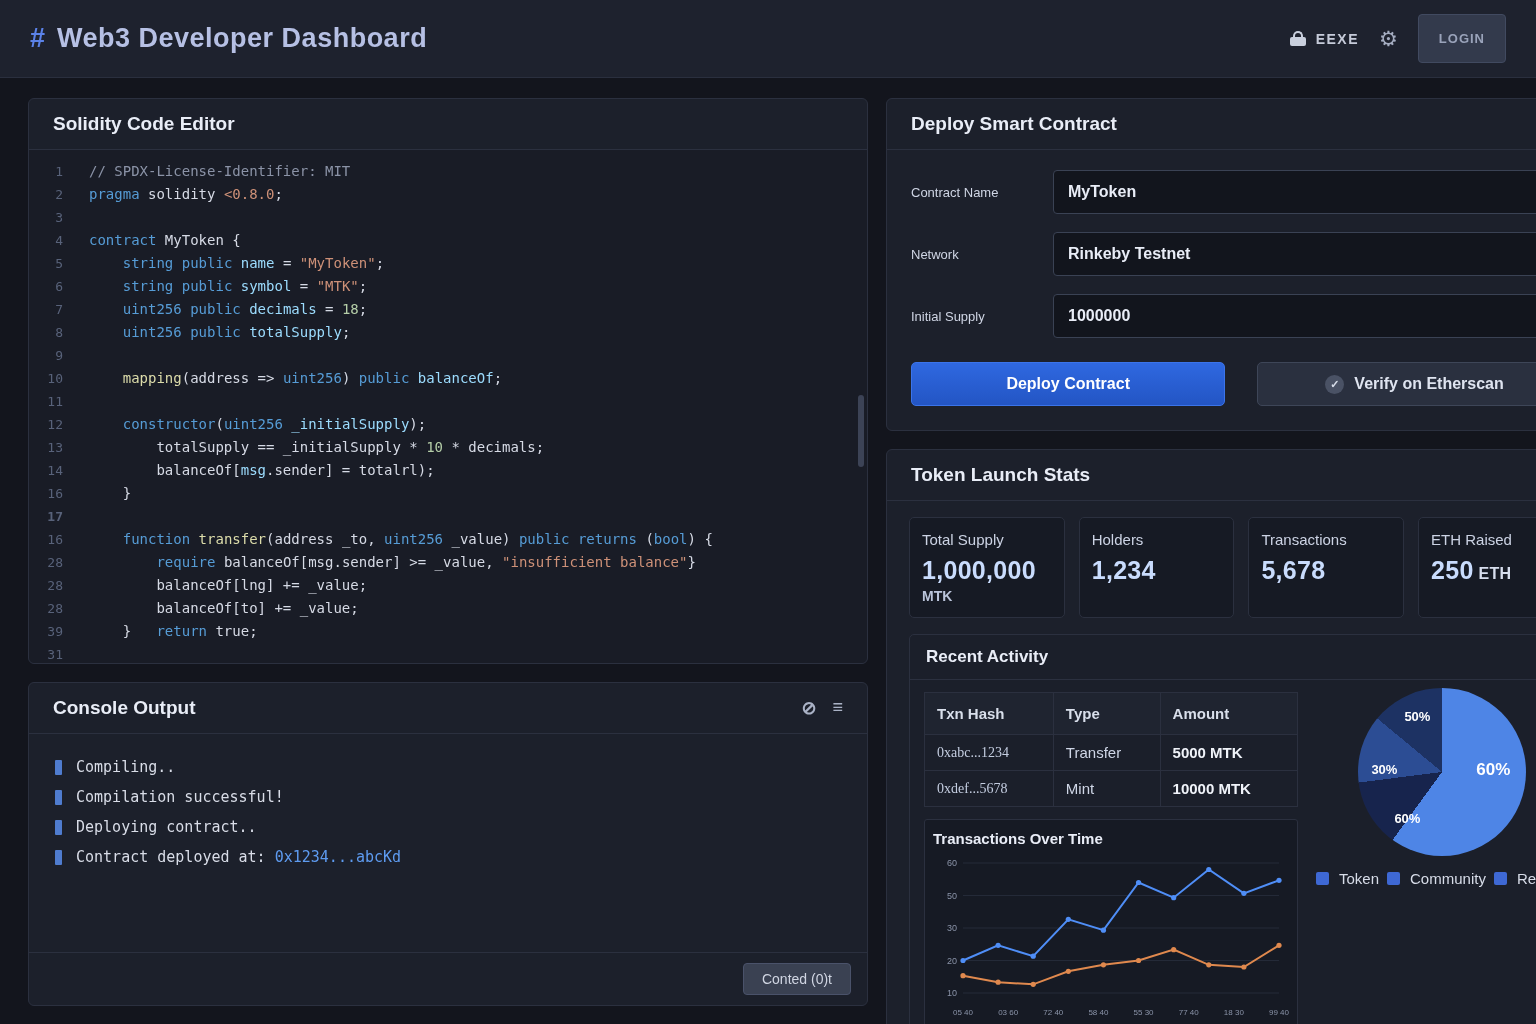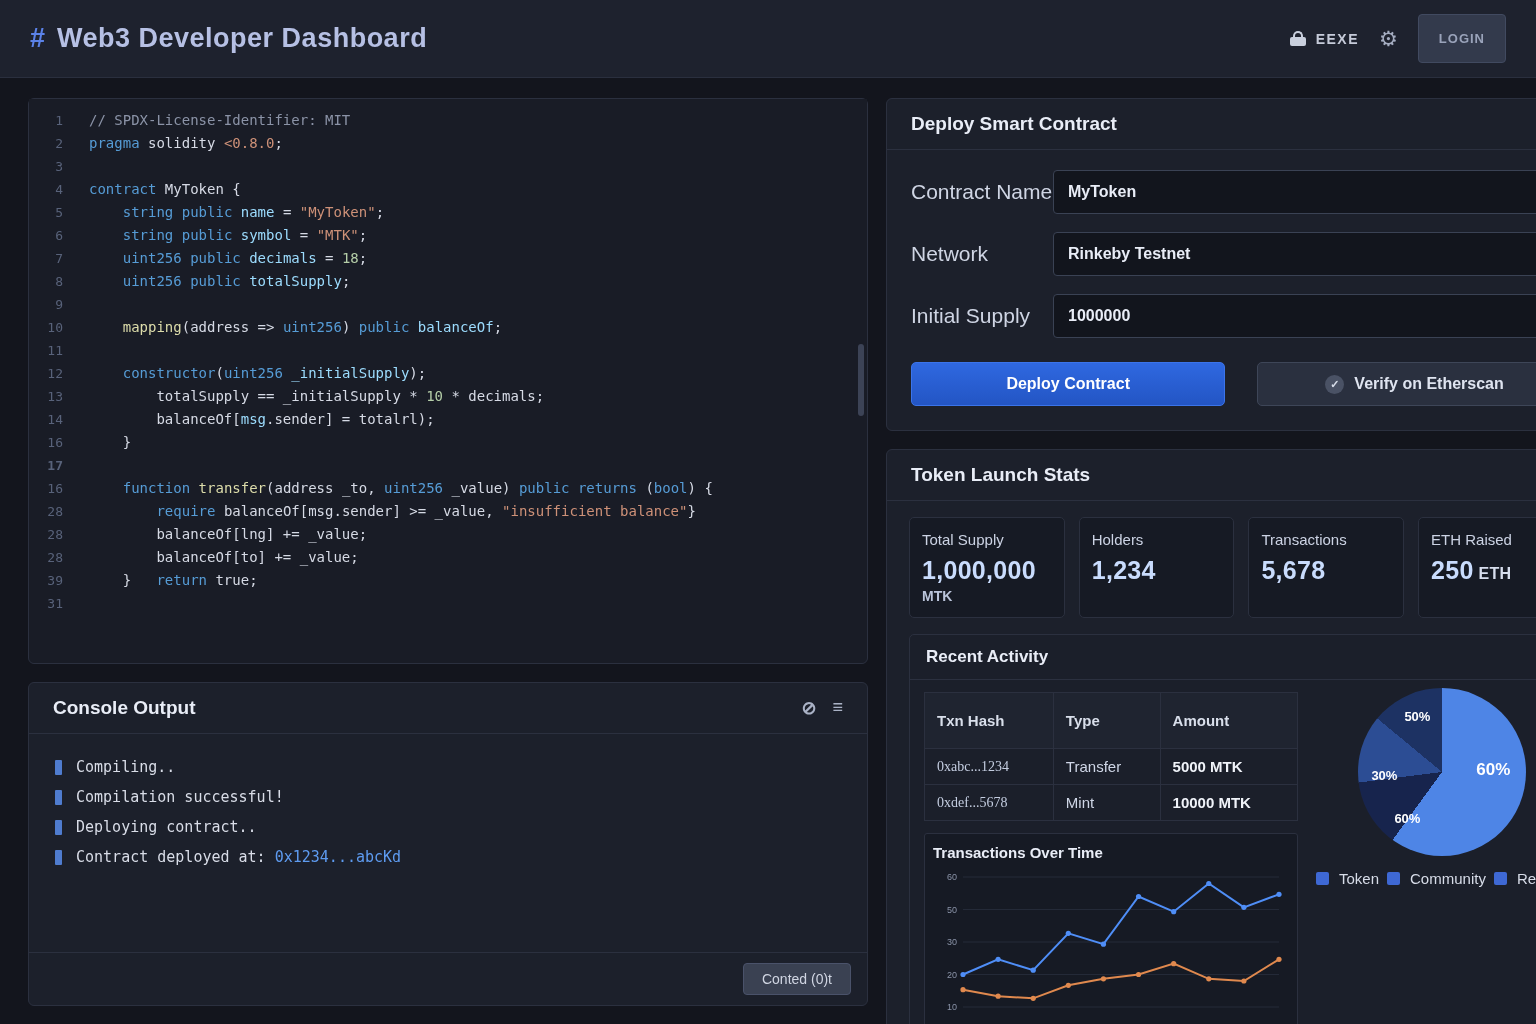--- a/index.html
+++ b/index.html
@@ -34,21 +34,21 @@
   .console-h-icons span{cursor:pointer}
   .console-body{flex:1;padding:18px 26px;font-family:"DejaVu Sans Mono",monospace;font-size:15px}
   .conline{display:flex;align-items:center;gap:14px;height:30px}
   .cbullet{width:7px;height:15px;background:#4f7ccf;border-radius:1px;flex:none}
   .c-pl{color:#d8dce7}.c-addr{color:#5e9bf0}
   .console-foot{border-top:1px solid #2b303f;padding:10px 16px;display:flex;justify-content:flex-end}
   .console-foot button{background:#3a4152;border:1px solid #4a526a;border-radius:4px;color:#d0d5e2;font-size:14px;padding:7px 18px;cursor:pointer;font-family:inherit}
   
   .deploy-body{padding:20px 24px 24px;display:flex;flex-direction:column;gap:18px}
   .form-row{display:grid;grid-template-columns:142px 1fr;align-items:center}
-  .flabel{font-size:21px;color:#cfd5e4}
+  .flabel{font-size:13px;color:#cfd5e4}
   .tin{width:100%;height:44px;background:#12151d;border:1px solid #3a4254;border-radius:4px;color:#e9edf7;font-size:16px;padding:0 14px;font-family:inherit}
   .select{display:flex;align-items:center;justify-content:space-between;font-weight:bold;cursor:pointer}
   .select .chev{color:#8d96ac;font-size:14px}
   .btn-row{display:flex;gap:32px;margin-top:6px}
   .btn{flex:1;height:44px;border-radius:5px;font-size:16px;font-weight:bold;cursor:pointer;font-family:inherit;display:flex;align-items:center;justify-content:center;gap:10px}
   .btn-primary{background:linear-gradient(#2f68e0,#2355c4);border:1px solid #3b74ea;color:#fff}
   .btn-secondary{background:#2a303f;border:1px solid #3e4658;color:#dfe4f0}
   .circle-ic{width:19px;height:19px;border-radius:50%;background:#4a5265;color:#d6dce8;font-size:11px;display:inline-flex;align-items:center;justify-content:center}
   
   .stats-body{padding:16px 22px 20px}
@@ -58,32 +58,32 @@
   .stat-value{font-size:25px;font-weight:bold;color:#c9dcfd;letter-spacing:.3px}
   .stat-unit{font-size:14px;font-weight:bold;color:#bac4da;margin-top:3px}
   .stat-unit-inline{font-size:16px;color:#d7deee;font-weight:bold}
   
   .ra-box{margin-top:16px;border:1px solid #2b303f;border-radius:5px;background:#1b1f2a}
   .ra-h{padding:12px 16px;font-size:17px;font-weight:bold;color:#e9edf7;border-bottom:1px solid #2b303f}
   .ra-body{display:flex;padding:0 0 12px}
   .ra-left{flex:1.72;min-width:0}
   .ra-right{flex:1;display:flex;flex-direction:column;align-items:center;padding-top:8px}
   table.ra{width:calc(100% - 28px);margin:12px 14px 0;border-collapse:collapse;font-size:15px}
-  table.ra th{border:1px solid #2b303f;background:#1f2430;color:#d9dfeb;text-align:left;padding:19px 12px;font-size:15px}
+  table.ra th{border:1px solid #2b303f;background:#1f2430;color:#d9dfeb;text-align:left;padding:12px 12px;font-size:15px}
   table.ra td{border:1px solid #2b303f;padding:9px 12px;color:#cfd6e6}
   table.ra td.col0{font-family:Liberation Serif, serif;font-size:14px;color:#c4cde0}
   table.ra td.col2{font-weight:bold;color:#f0f3f9;font-size:15px}
   .chart-box{border:1px solid #2b303f;margin:12px 14px 0;padding:10px 6px 2px;background:#161a24;border-radius:3px}
   .chart-title{font-size:15px;font-weight:bold;color:#e9edf7;margin:0 0 4px 2px}
   
   .pie{position:relative;width:168px;height:168px;border-radius:50%}
   .pie-label{position:absolute;color:#fff;font-weight:bold;font-size:13px}
   .pie-l0{right:16px;top:72px;font-size:17px}
   .pie-l1{left:36px;bottom:30px}
-  .pie-l2{left:13px;top:80px}
+  .pie-l2{left:13px;top:74px}
   .pie-l3{left:46px;top:21px}
   .legend{margin-top:14px;align-self:flex-start;padding-left:4px;display:flex;flex-direction:row;gap:8px}
   .legend-row{display:flex;align-items:center;gap:10px;font-size:15px;color:#d7dce8}
   .legend-sq{width:13px;height:13px;border-radius:2px;display:inline-block}
 </style>
 </head>
 <body>
 
 <div class="hdr">
   <span class="hdr-hash">#</span>
@@ -99,20 +99,21 @@
     <button class="icon-btn">⚙</button>
     <button class="login-btn">LOGIN</button>
   </div>
 </div>
 
 <div class="main">
 
   <div class="col">
 
     <div class="panel editor-panel">
+      <div class="panel-h">Solidity Code Editor</div>
       <div class="editor-wrap">
         <div class="gutter">
             <div style="height: 23px;">1</div>
             <div style="height: 23px;">2</div>
             <div style="height: 23px;">3</div>
             <div style="height: 23px;">4</div>
             <div style="height: 23px;">5</div>
             <div style="height: 23px;">6</div>
             <div style="height: 23px;">7</div>
             <div style="height: 23px;">8</div>

